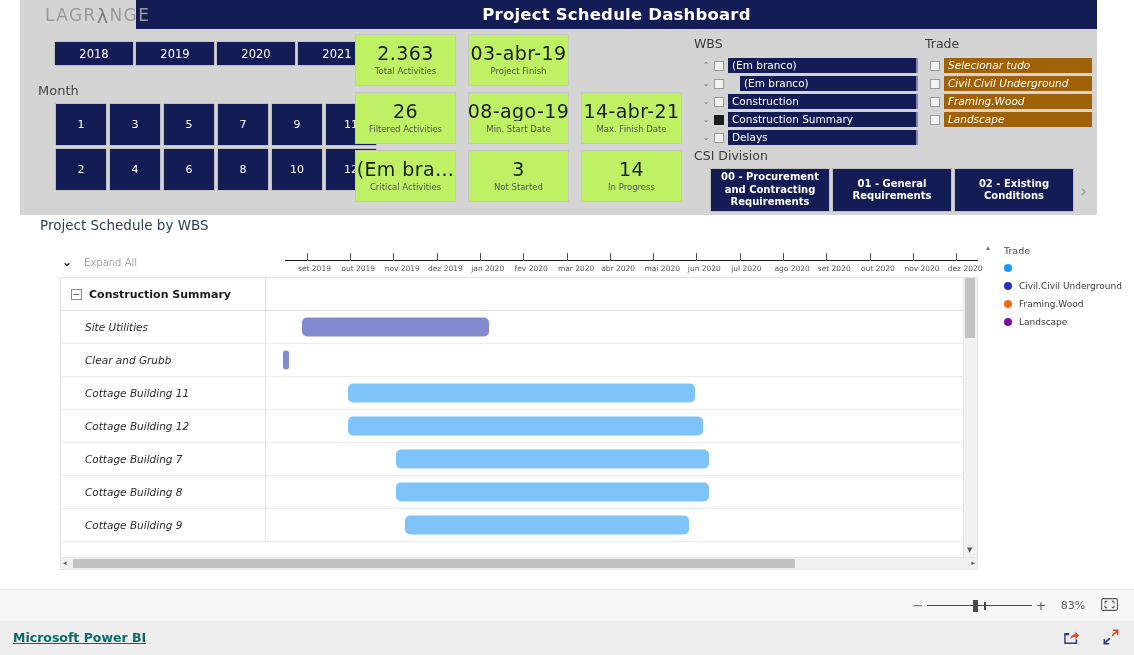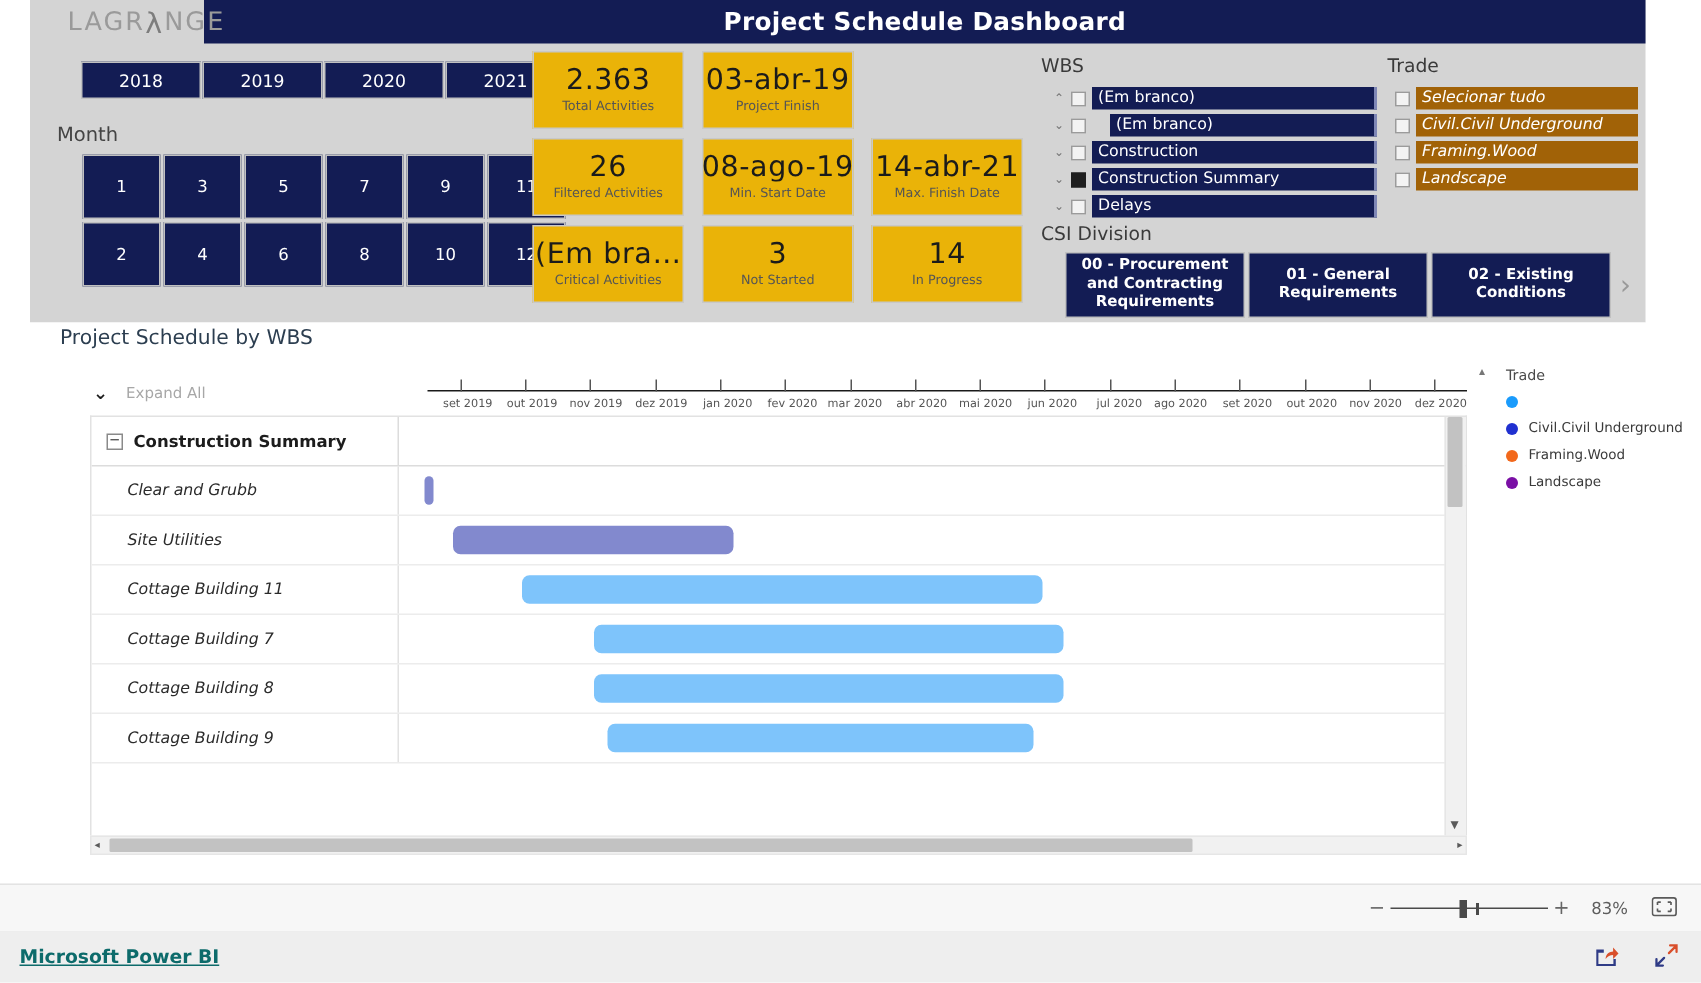--- a/index.html
+++ b/index.html
@@ -40,21 +40,21 @@
 
   .monthlabel{position:absolute;left:38px;top:83px;font-size:13px;color:#444;}
   .months{position:absolute;left:55px;top:103px;display:flex;flex-direction:column;gap:2px;}
   .months .mrow{display:flex;gap:2px;}
   .months .tile{width:52px;height:43px;}
 
   
   .kpis{position:absolute;left:355px;top:34px;display:flex;flex-direction:column;gap:6px;}
   .kpirow{display:flex;gap:12px;}
   .card{
-    width:101px;height:52px;background:#eab308;border:1px solid #c8c8c8;
+    width:101px;height:52px;background:#bef264;border:1px solid #c8c8c8;
     display:flex;flex-direction:column;align-items:center;justify-content:center;box-sizing:border-box;
   }
   .card .v{font-size:19px;color:#1b1b1b;letter-spacing:.4px;line-height:1.05;white-space:nowrap;overflow:hidden;}
   .card .l{font-size:8.5px;color:#555;margin-top:3px;}
 
   
   .slicer-title{position:absolute;font-size:12.5px;color:#3a3a3a;}
   .wbs-title{left:694px;top:36px;}
   .trade-title{left:925px;top:36px;}
 
@@ -90,21 +90,21 @@
   .expandall{position:absolute;left:42px;top:40px;display:flex;align-items:center;gap:12px;cursor:pointer;}
   .expandall .cv{color:#1b1b1b;font-size:12px;font-weight:bold;}
   .expandall .tx{color:#a7a7a7;font-size:10px;}
 
   
   .axis{position:absolute;left:245px;top:32px;width:713px;height:28px;}
   .axis .line{position:absolute;left:20px;top:13px;width:693px;height:1.4px;background:#1a1a1a;}
   .ticks{position:absolute;left:20px;top:6px;width:693px;height:22px;display:flex;}
   .tk{flex:1;position:relative;}
   .tk .mk{position:absolute;left:50%;top:0;width:1px;height:8px;background:#555;}
-  .tk .lb{position:absolute;left:0;top:11px;width:100%;text-align:right;font-size:7.5px;color:#555;white-space:nowrap;}
+  .tk .lb{position:absolute;left:13px;top:11px;width:100%;text-align:left;font-size:7.5px;color:#555;white-space:nowrap;}
 
   
   .gtable{position:absolute;left:40px;top:62px;width:918px;height:280px;border:1px solid #e2e2e2;border-bottom:none;box-sizing:border-box;background:#fff;overflow:hidden;}
   .grow{display:flex;height:33px;border-bottom:1px solid #ececec;box-sizing:border-box;}
   .grow.head{height:33px;border-bottom:1px solid #dcdcdc;}
   .gname{width:205px;flex:none;display:flex;align-items:center;box-sizing:border-box;border-right:1px solid #e2e2e2;}
   .grow.head .gname{border-right:1px solid #dcdcdc;}
   .gname .exp{width:11px;height:11px;border:1px solid #8a8a8a;color:#333;font-size:9px;line-height:9px;
               display:flex;align-items:center;justify-content:center;margin-left:10px;margin-right:7px;box-sizing:border-box;cursor:pointer;}
   .gname .summ{font-size:11px;font-weight:bold;color:#1c1c1c;}
@@ -374,40 +374,48 @@
         <div class="grow head">
           <div class="gname">
             <span class="exp">−</span>
             <span class="summ">Construction Summary</span>
           </div>
           <div class="gbars"></div>
         </div>
         <div id="gantt-rows">
             <div class="grow">
               <div class="gname">
+                <span class="task">Site Utilities</span>
+              </div>
+              <div class="gbars">
+                <div class="bar" style="left: 5%; width: 26.3%; background: rgb(130, 137, 206);"></div>
+              </div>
+            </div>
+            <div class="grow">
+              <div class="gname">
                 <span class="task">Clear and Grubb</span>
               </div>
               <div class="gbars">
                 <div class="bar" style="left: 2.4%; width: 0.8%; background: rgb(130, 137, 206);"></div>
               </div>
             </div>
             <div class="grow">
               <div class="gname">
-                <span class="task">Site Utilities</span>
-              </div>
-              <div class="gbars">
-                <div class="bar" style="left: 5%; width: 26.3%; background: rgb(130, 137, 206);"></div>
-              </div>
-            </div>
-            <div class="grow">
-              <div class="gname">
                 <span class="task">Cottage Building 11</span>
               </div>
               <div class="gbars">
                 <div class="bar" style="left: 11.5%; width: 48.9%; background: rgb(126, 196, 251);"></div>
+              </div>
+            </div>
+            <div class="grow">
+              <div class="gname">
+                <span class="task">Cottage Building 12</span>
+              </div>
+              <div class="gbars">
+                <div class="bar" style="left: 11.5%; width: 49.9%; background: rgb(126, 196, 251);"></div>
               </div>
             </div>
             <div class="grow">
               <div class="gname">
                 <span class="task">Cottage Building 7</span>
               </div>
               <div class="gbars">
                 <div class="bar" style="left: 18.3%; width: 44%; background: rgb(126, 196, 251);"></div>
               </div>
             </div>

